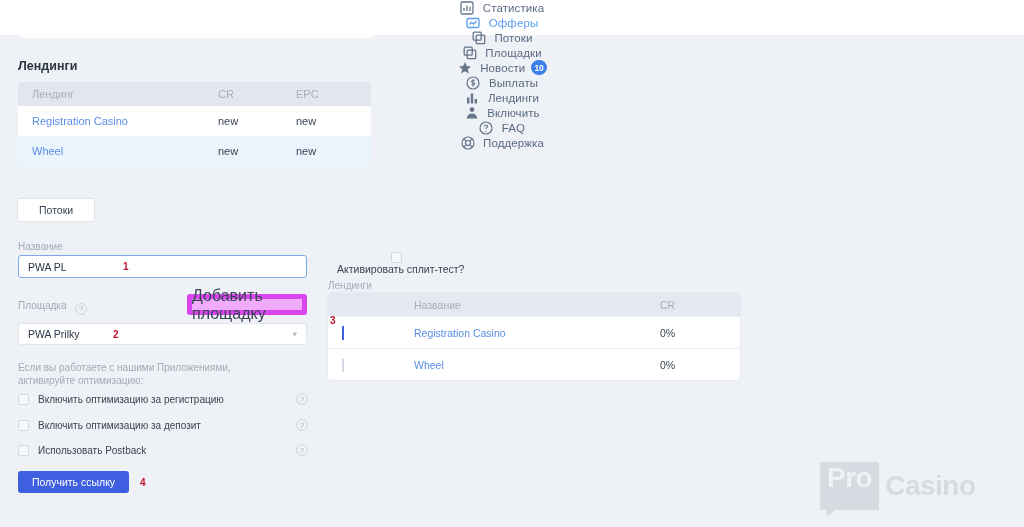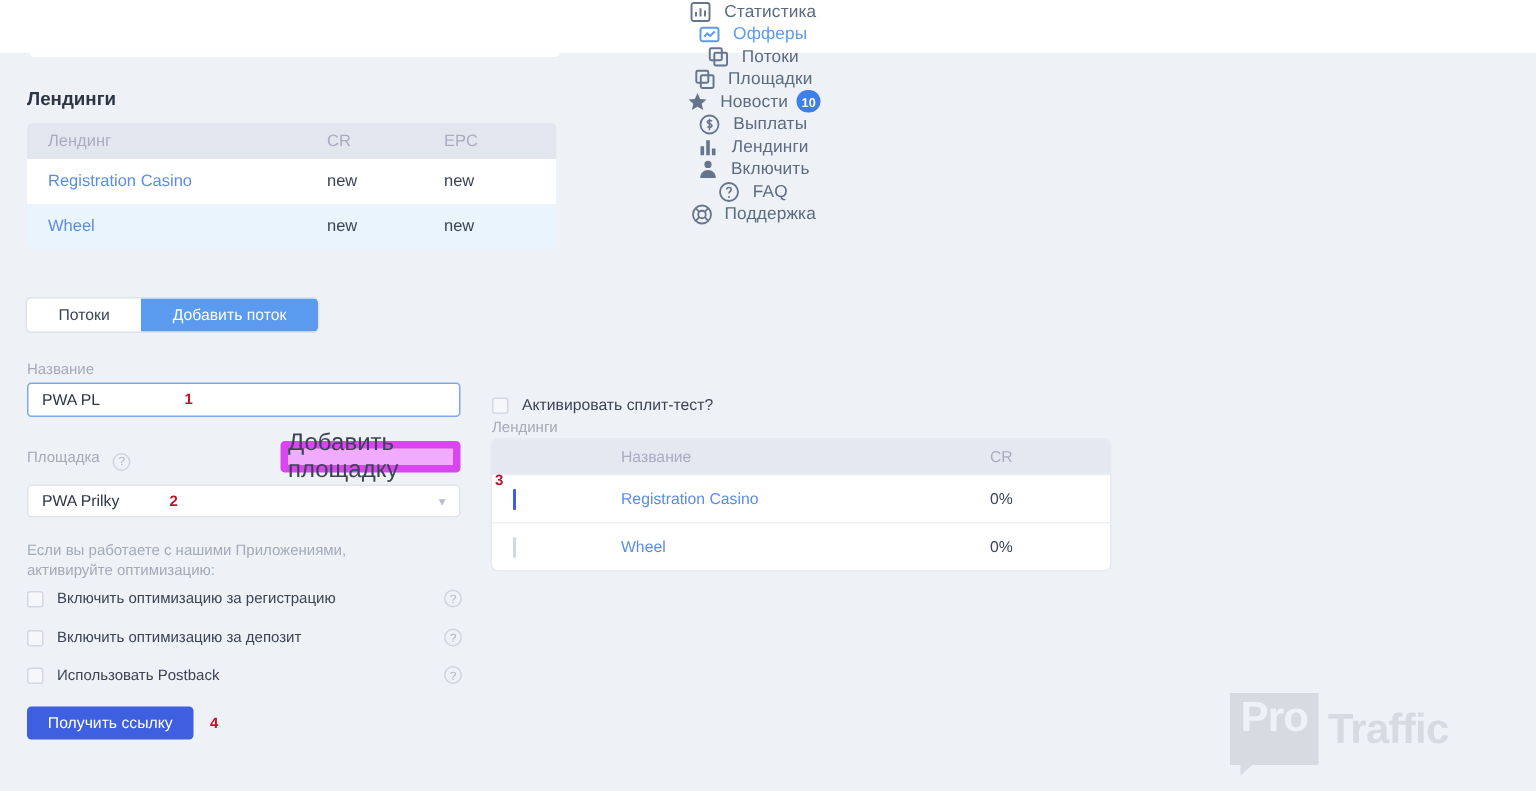--- a/index.html
+++ b/index.html
@@ -176,23 +176,24 @@
     position: absolute; left: 18px; top: 471px;
     width: 111px; height: 22px;
     background: #3e5fe0; border-radius: 3px;
     color: #fff; font-size: 10.5px;
     display: flex; align-items: center; justify-content: center;
     cursor: pointer;
   }
 
   
   .split-row {
-    position: absolute; left: 328px; top: 264px;
+    position: absolute; left: 328px; top: 252px;
     display: flex; align-items: center;
     cursor: pointer;
+    flex-direction: column;
   }
   .split-row .cbtxt { font-size: 10.5px; color: #3b4455; margin-left: 9px; }
 
   .rt-label {
     position: absolute; left: 328px; top: 280px;
     font-size: 10px; color: #a3abba;
   }
   .rt-table {
     position: absolute; left: 328px; top: 293px;
     width: 412px;
@@ -394,21 +395,20 @@
   </div>
   <div class="lnd-row alt">
     <div class="c-name">Wheel</div>
     <div class="c-cr">new</div>
     <div class="c-epc">new</div>
   </div>
 </div>
 
 <div class="tabs">
   <div class="tab">Потоки</div>
-  <div class="tab active">Добавить поток</div>
 </div>
 
 <div class="fld-label" style="left:18px; top:241px;">Название</div>
 <input class="txtinput" type="text" value="PWA PL" style="">
 <div class="anno" style="left:123px; top:261px;">1</div>
 
 <div class="fld-label" style="left:18px; top:300px;">
   <span>Площадка</span>
   <span class="qmark inline">?</span>
 </div>
@@ -469,14 +469,14 @@
       <span class="cbox"></span>
     </div>
     <div class="rt-name">Wheel</div>
     <div class="rt-cr">0%</div>
   </div>
 </div>
 <div class="anno" style="left:330px; top:315px;">3</div>
 
 <div class="wmark">
   <span class="wm-pro">Pro</span>
-  <span class="wm-traffic">Traffic</span>
+  <span class="wm-traffic">Casino</span>
 </div>
 
 </body></html>

